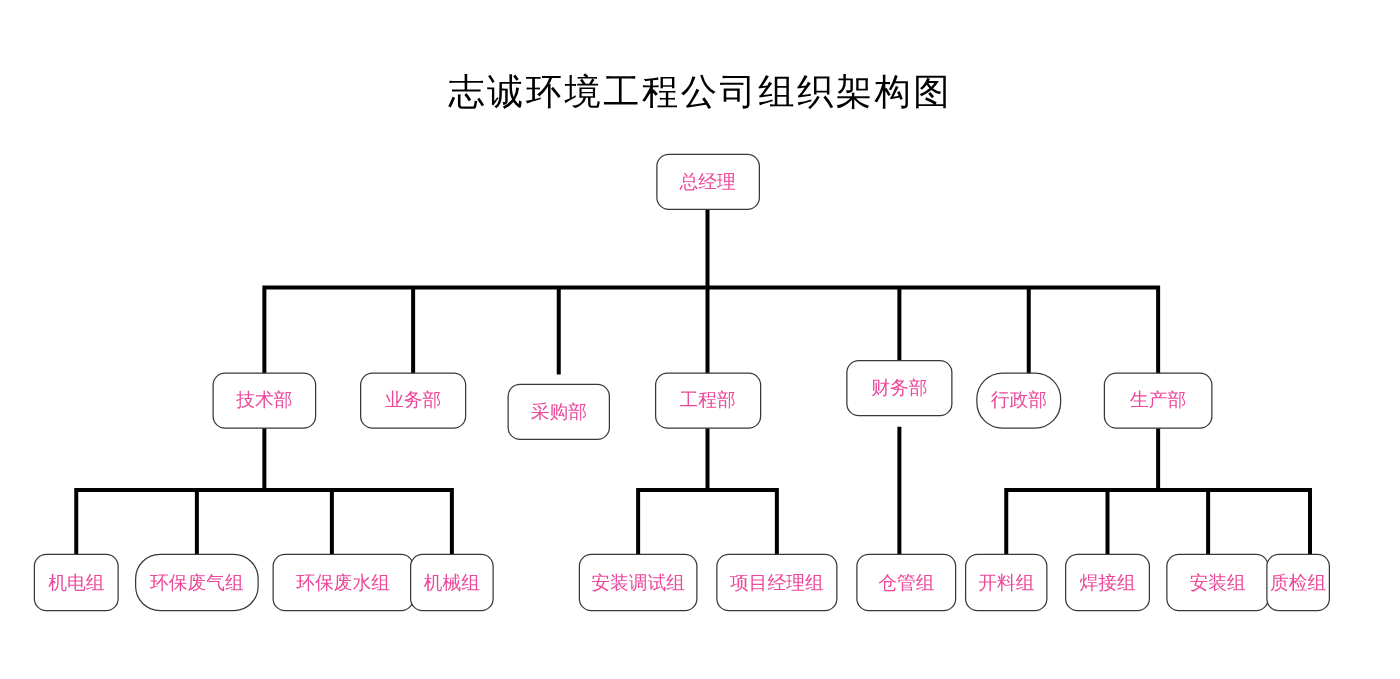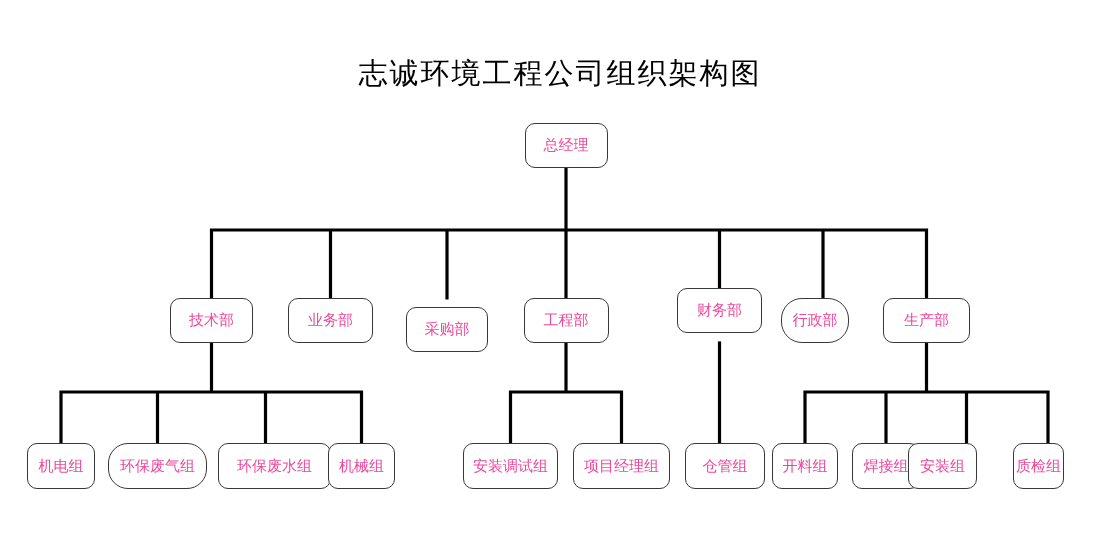--- a/index.html
+++ b/index.html
@@ -85,16 +85,16 @@
   <div class="node lvl3" style="left:218px; top:443px; width:113px;">环保废水组</div>
   <div class="node lvl3" style="left:328px; top:443px; width:67px;">机械组</div>
 
   <div class="node lvl3" style="left:463px; top:443px; width:95px;">安装调试组</div>
   <div class="node lvl3" style="left:573px; top:443px; width:97px;text-align:right;">项目经理组</div>
 
   <div class="node lvl3" style="left:685px; top:443px; width:80px;">仓管组</div>
 
   <div class="node lvl3" style="left:772px; top:443px; width:66px;">开料组</div>
   <div class="node lvl3" style="left:852px; top:443px; width:68px;">焊接组</div>
-  <div class="node lvl3" style="left:908px; top:443px; width:69px;">安装组</div>
+  <div class="node lvl3" style="left:933px; top:443px; width:82px;">安装组</div>
   <div class="node lvl3" style="left:1013px; top:443px; width:51px;">质检组</div>
 
 </div>
 
 </body></html>

